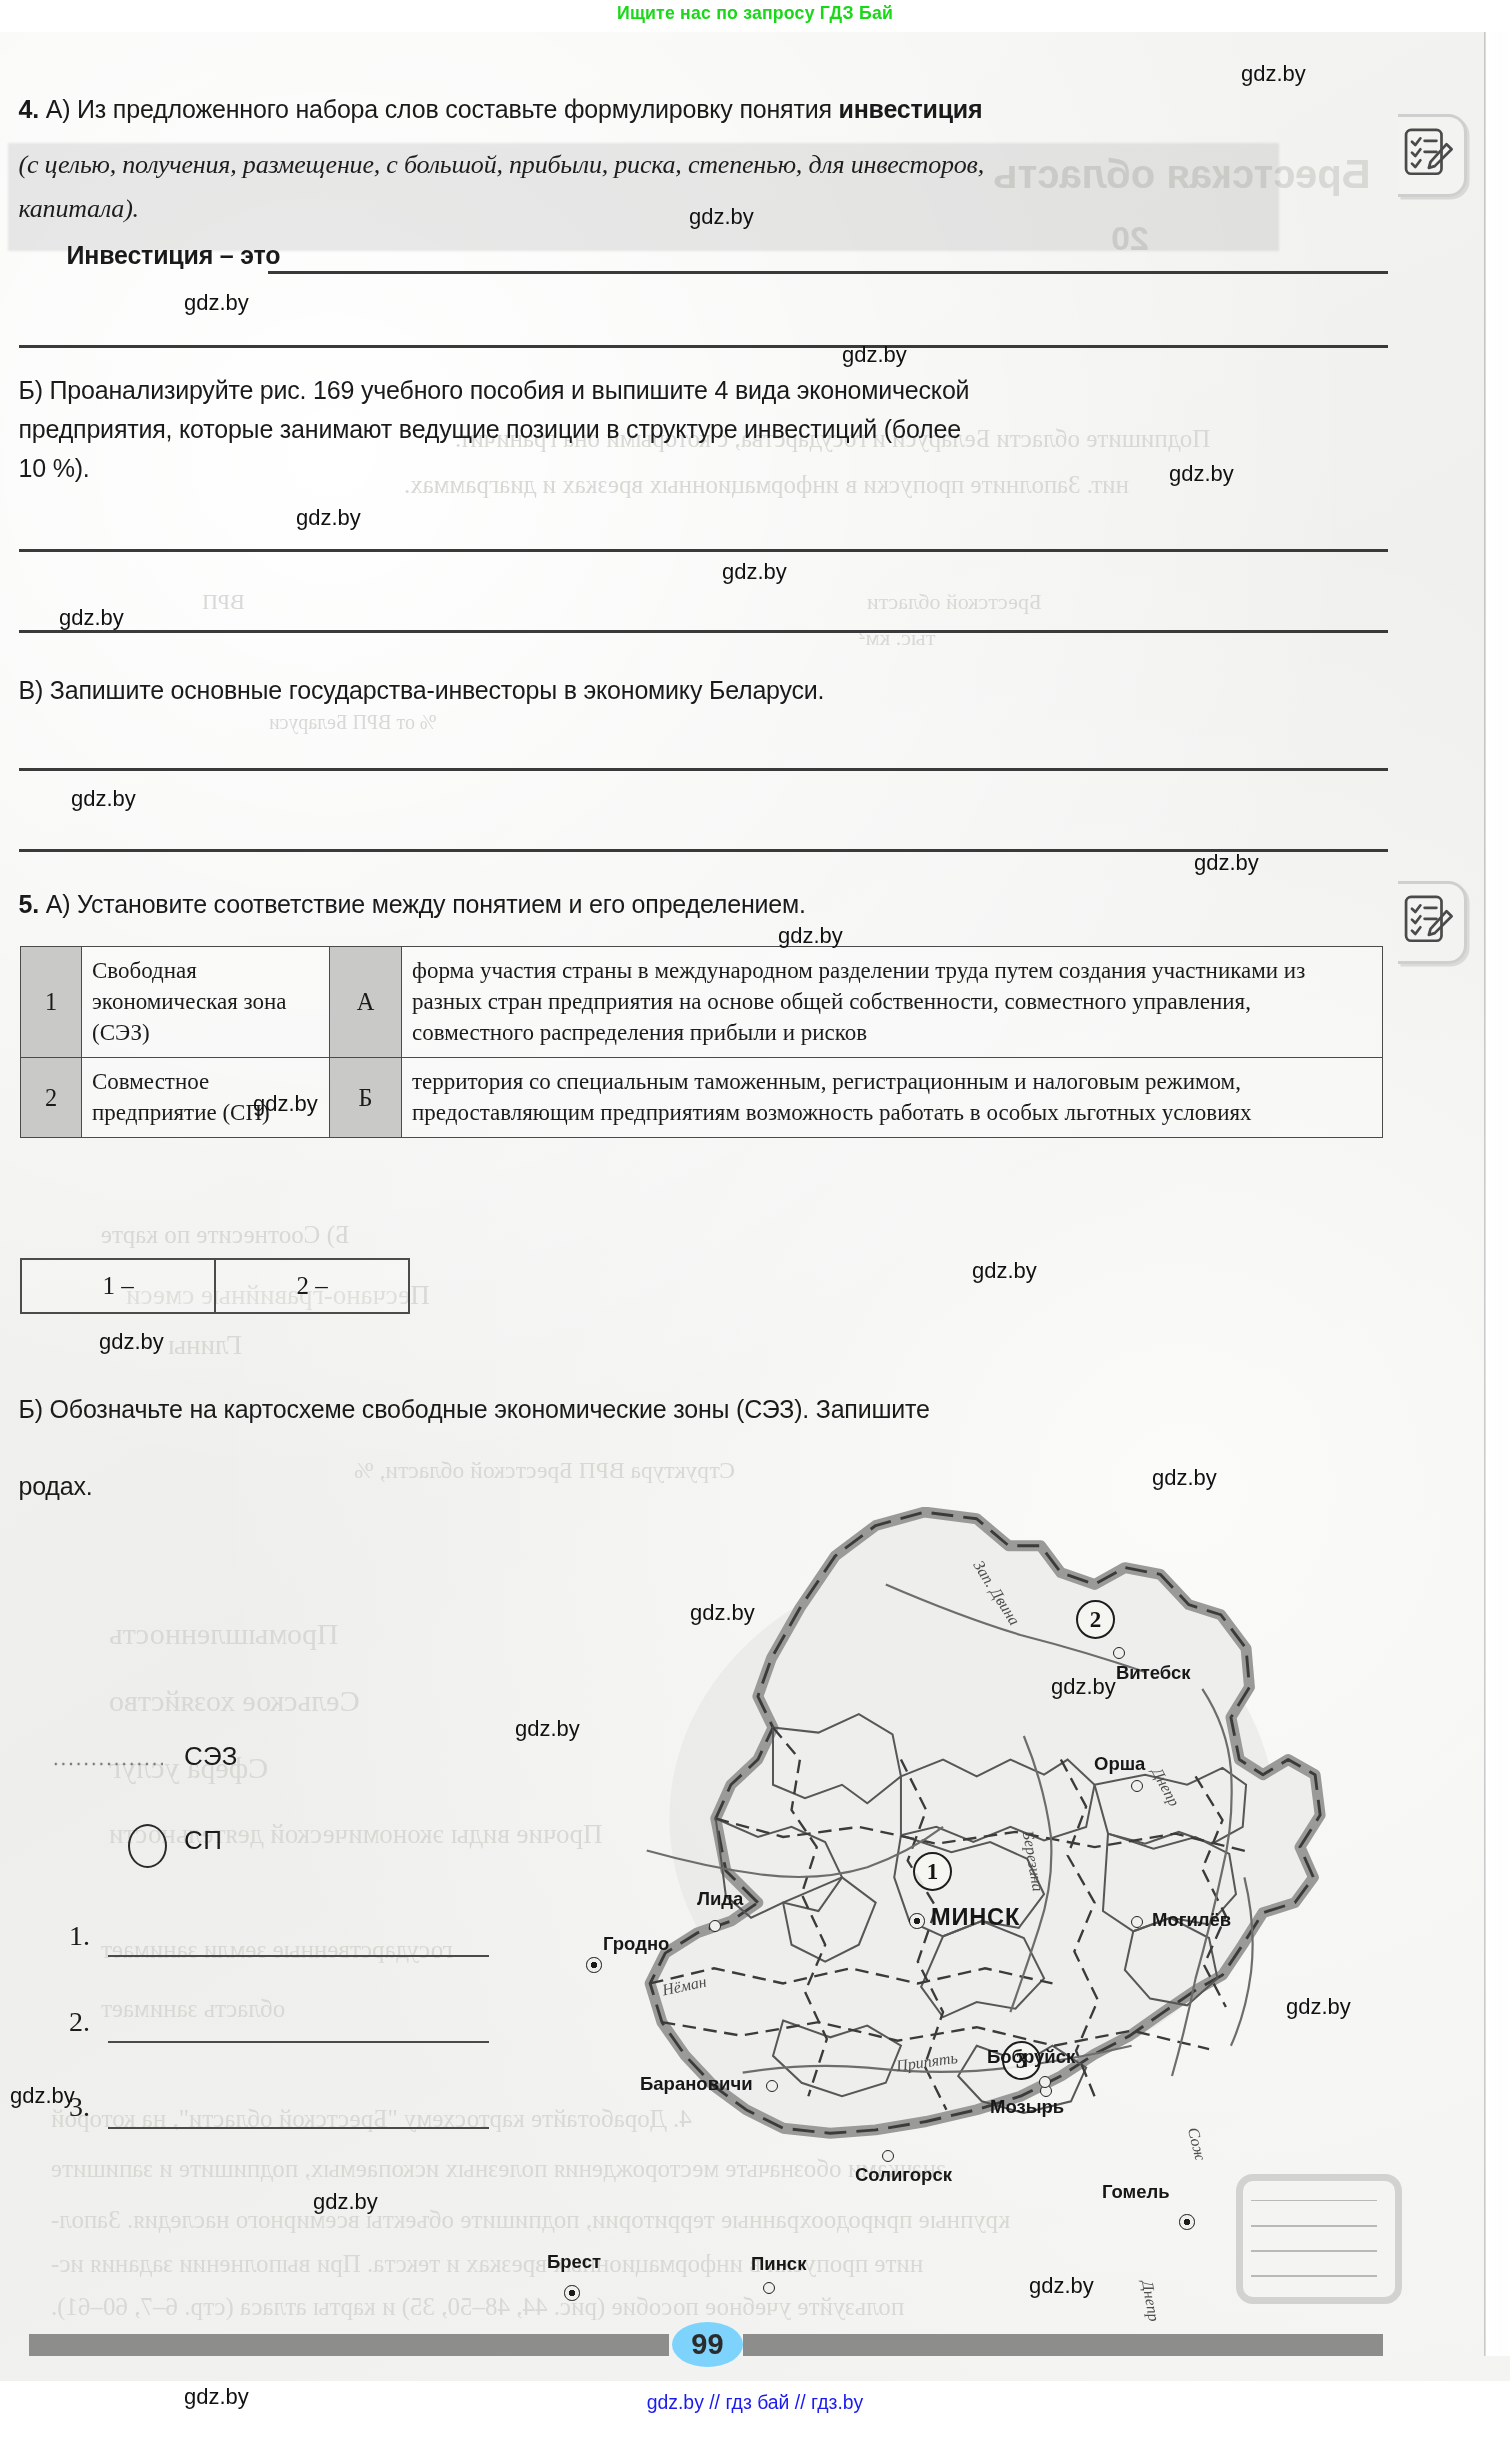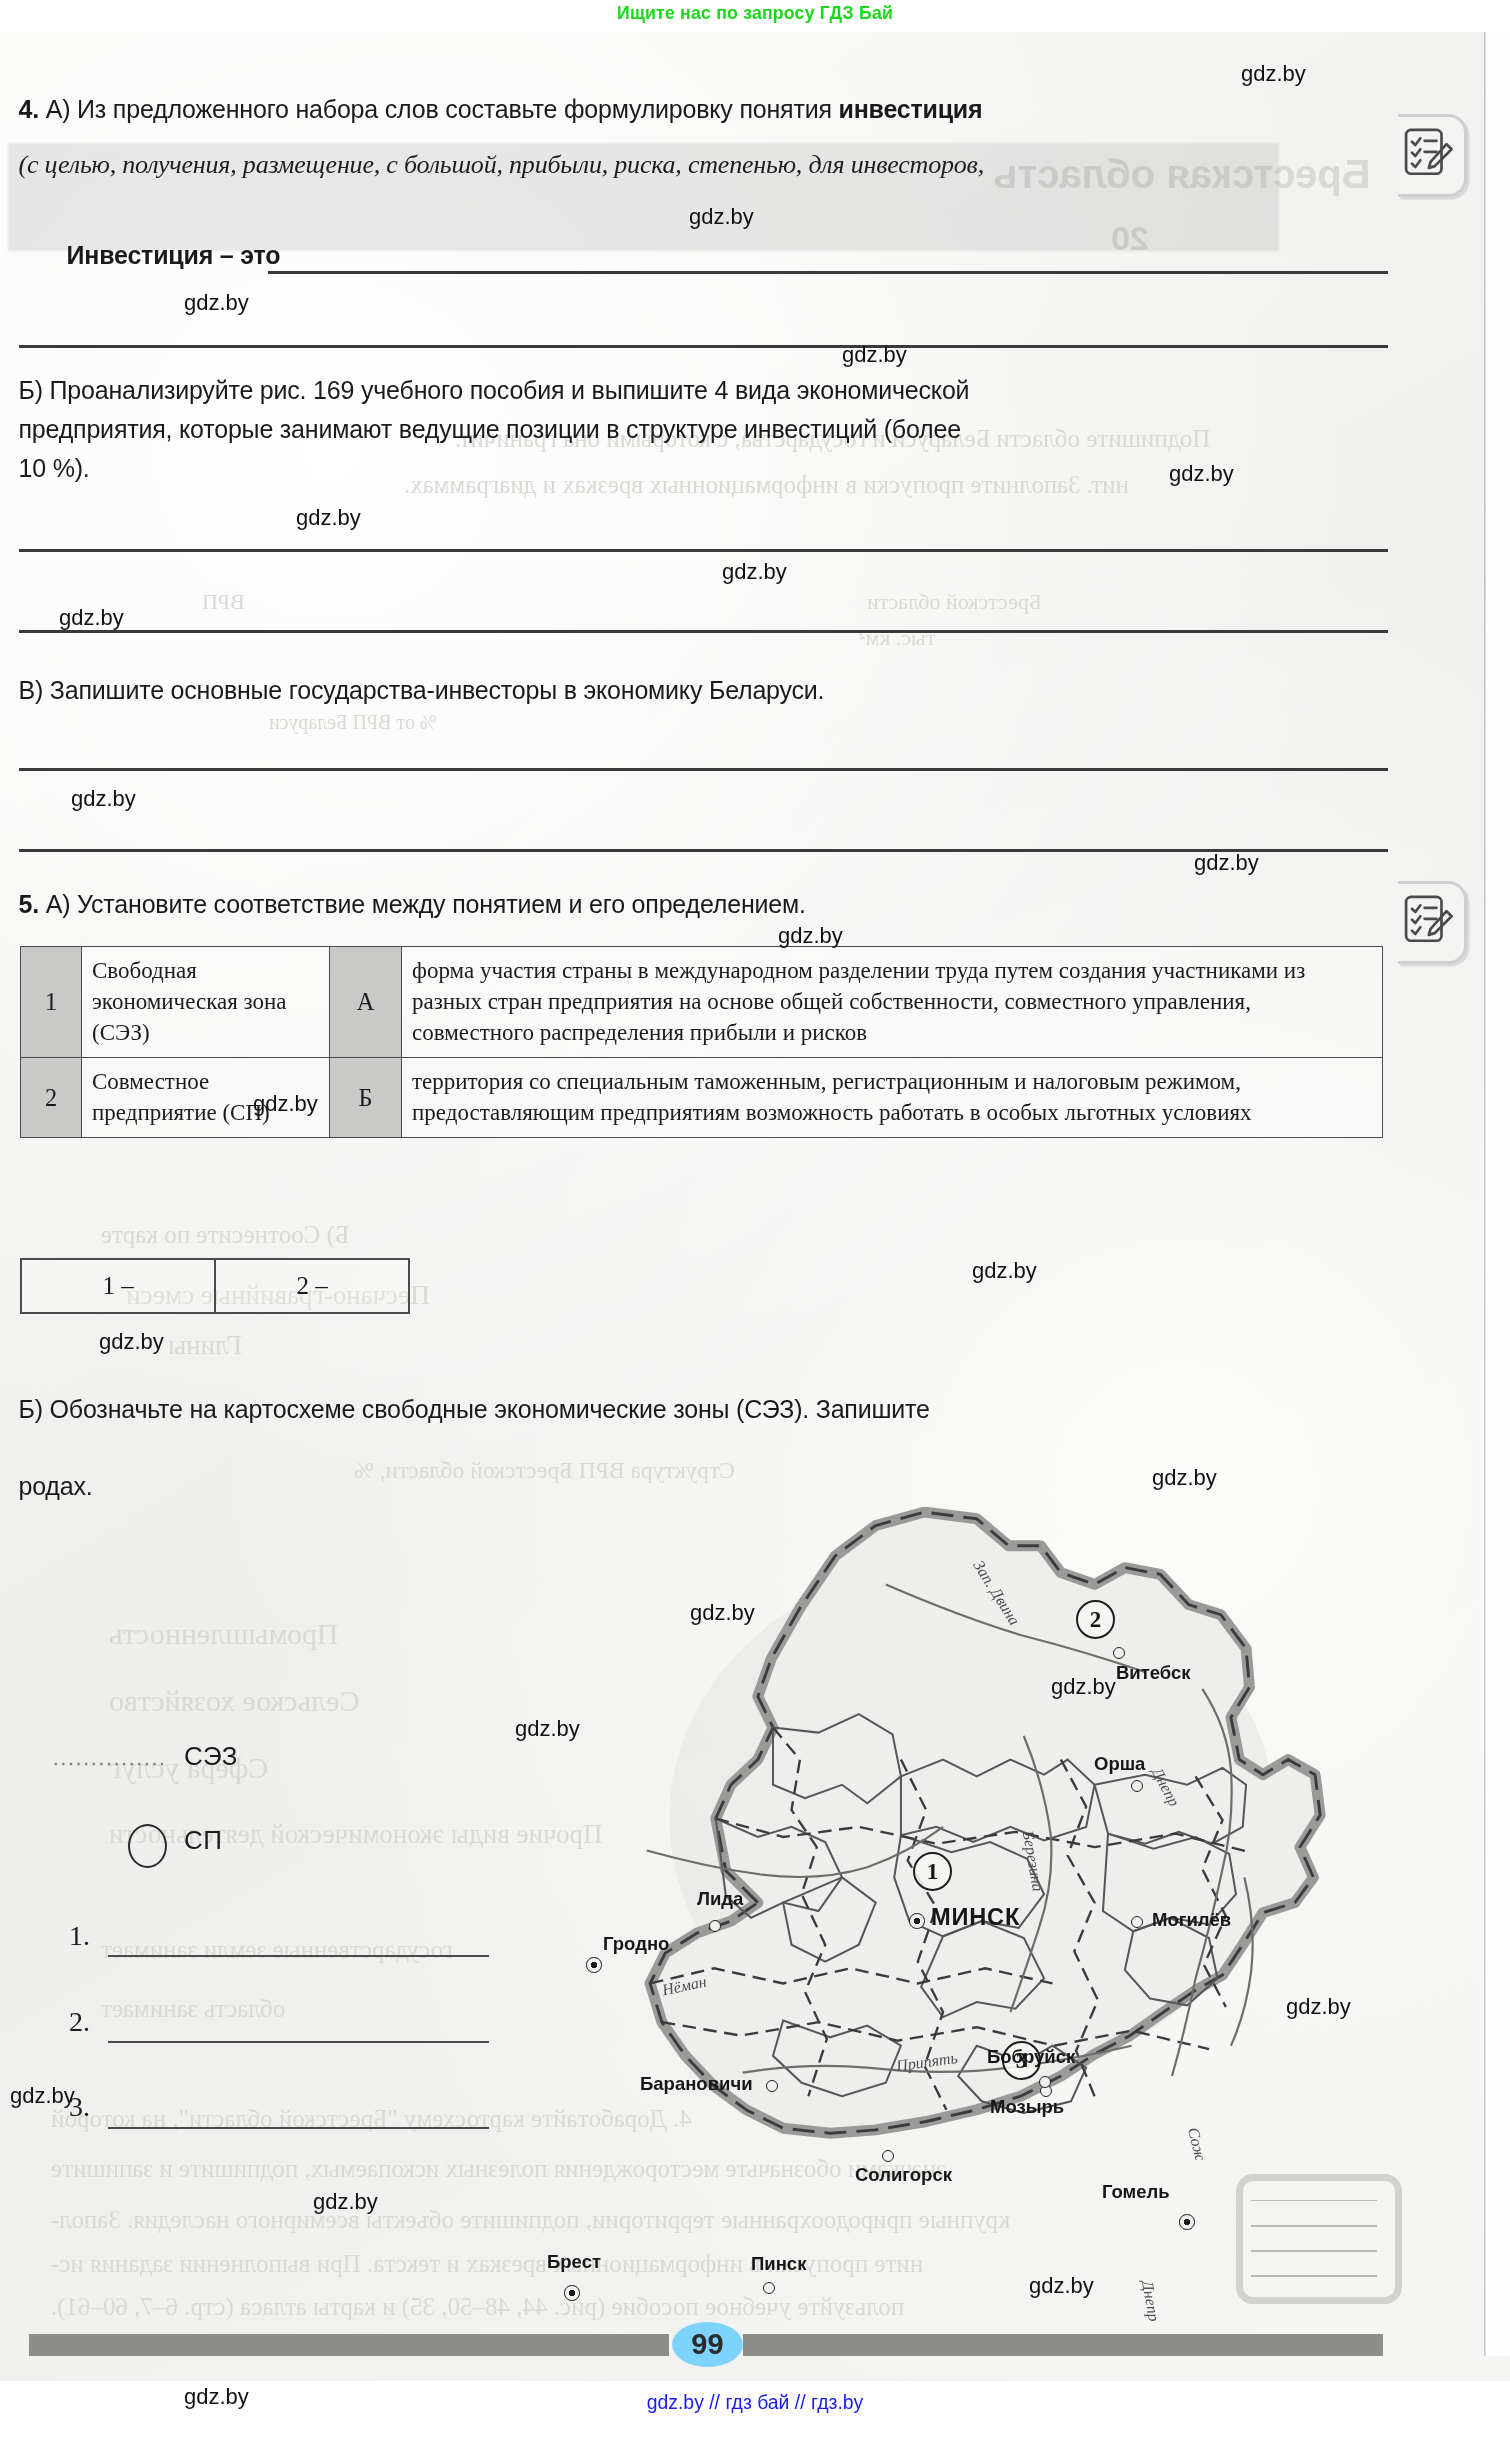--- a/index.html
+++ b/index.html
@@ -340,20 +340,21 @@
   <div class="scan-band" style="left:8.4px; top:143px; width:1271px; height:108px;"></div>
 
   <div class="q-text" style="left:18.5px; top:91px; width:1364px;">
     <span class="q-num">4.</span>
     <span>А)</span>
     <span>Из предложенного набора слов составьте формулировку понятия</span>
     <span class="bold">инвестиция</span>
   </div>
 
   <div class="q-text ital" style="left:18.5px; top:145px; width:1381px;">(с целью, получения, размещение, с большой, прибыли, риска, степенью, для инвесторов,</div>
+  <div class="q-text ital" style="left:18.5px; top:189px; width:1381px;">капитала).</div>
 
   <div class="q-text" style="left:18.5px; top:237px; font-weight:700;margin-left:48px;">Инвестиция – это</div>
   <div class="rule" style="left:268px; top:271px; width:1120px;"></div>
   <div class="rule" style="left:18.5px; top:345px; width:1369px;"></div>
 
   <div class="icon-tab" style="left:1393px; top:109px;">
     <div class="tab-bg"></div>
     <svg width="54" height="61" viewBox="0 0 64 72">
       <rect x="6" y="8" width="42" height="52" rx="6" ry="6" fill="none" stroke="#4a4a4a" stroke-width="3.2"></rect>
       <polyline points="13,22 17,26 23,18" fill="none" stroke="#4a4a4a" stroke-width="3.2" stroke-linecap="round" stroke-linejoin="round"></polyline>

